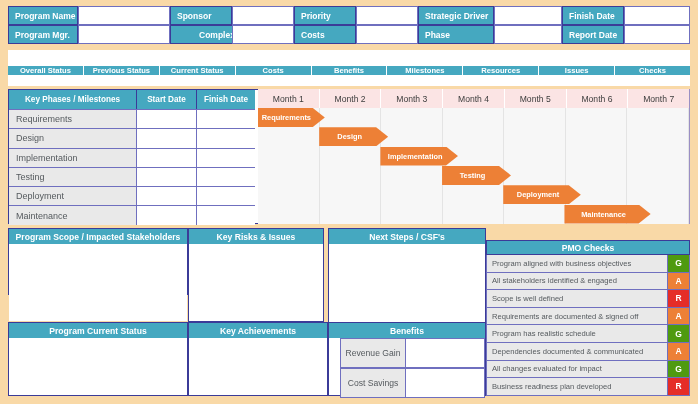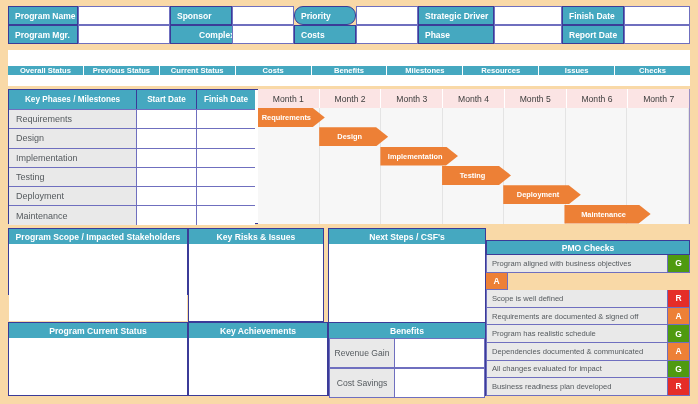--- a/index.html
+++ b/index.html
@@ -92,21 +92,21 @@
   
   .panel{position:absolute;box-sizing:border-box;border:1px solid #3b3b98;background:#fff;}
   .ptitle{
     background:#45a8c0;color:#fff;font-size:8.6px;font-weight:bold;
     height:15px;display:flex;align-items:center;justify-content:center;
     box-sizing:border-box;
   }
   .pbody{background:#ffffff;}
 
   
-  .benrow{display:flex;height:30px;box-sizing:border-box;}
+  .benrow{display:flex;height:30px;box-sizing:border-box;padding-left:11px;}
   .benlbl{
     width:66px;background:#e9e9e9;color:#555a5e;font-size:8.6px;
     display:flex;align-items:center;justify-content:center;text-align:center;
     border:1px solid #6f6fbf;box-sizing:border-box;line-height:11px;
   }
   .benval{flex:1;background:#fff;border:1px solid #6f6fbf;border-left:none;box-sizing:border-box;}
 
   
   .pmo{position:absolute;left:486px;top:240px;width:204px;height:156px;box-sizing:border-box;}
   .pmohead{
@@ -130,21 +130,21 @@
 <body>
 
 <div class="sheet">
 
   <div class="blk lbl" style="left:8px;top:6px;width:70px;height:19px;">Program Name</div>
   <div class="blk fld" style="left:78px;top:6px;width:92px;height:19px;"></div>
 
   <div class="blk lbl" style="left:170px;top:6px;width:62px;height:19px;">Sponsor</div>
   <div class="blk fld" style="left:232px;top:6px;width:62px;height:19px;"></div>
 
-  <div class="blk lbl" style="left:294px;top:6px;width:62px;height:19px;border-radius:9px;">Priority</div>
+  <div class="blk lbl" style="left:294px;top:6px;width:62px;height:19px;">Priority</div>
   <div class="blk fld" style="left:356px;top:6px;width:62px;height:19px;"></div>
 
   <div class="blk lbl" style="left:418px;top:6px;width:76px;height:19px;">Strategic Driver</div>
   <div class="blk fld" style="left:494px;top:6px;width:68px;height:19px;"></div>
 
   <div class="blk lbl" style="left:562px;top:6px;width:62px;height:19px;">Finish Date</div>
   <div class="blk fld" style="left:624px;top:6px;width:66px;height:19px;"></div>
 
   <div class="blk lbl" style="left:8px;top:25px;width:70px;height:19px;">Program Mgr.</div>
   <div class="blk fld" style="left:78px;top:25px;width:92px;height:19px;"></div>
@@ -293,20 +293,21 @@
   </div>
 
   <div class="pmo">
     <div class="pmohead">PMO Checks</div>
     <div id="pmo-rows">
         <div class="pmorow">
           <div class="pmotxt">Program aligned with business objectives</div>
           <div class="pmoflag" style="background: rgb(79, 154, 16);">G</div>
         </div>
         <div class="pmorow">
+          <div class="pmotxt">All stakeholders identified &amp; engaged</div>
           <div class="pmoflag" style="background: rgb(237, 128, 54);">A</div>
         </div>
         <div class="pmorow">
           <div class="pmotxt">Scope is well defined</div>
           <div class="pmoflag" style="background: rgb(229, 45, 39);">R</div>
         </div>
         <div class="pmorow">
           <div class="pmotxt">Requirements are documented &amp; signed off</div>
           <div class="pmoflag" style="background: rgb(237, 128, 54);">A</div>
         </div>

